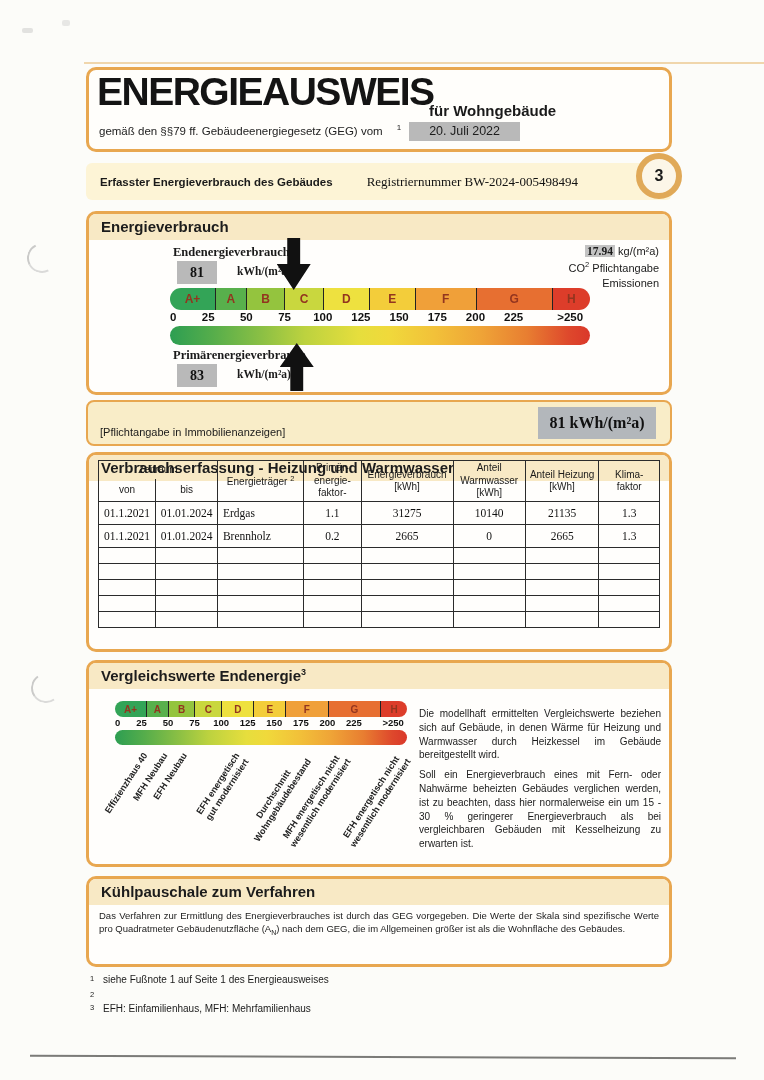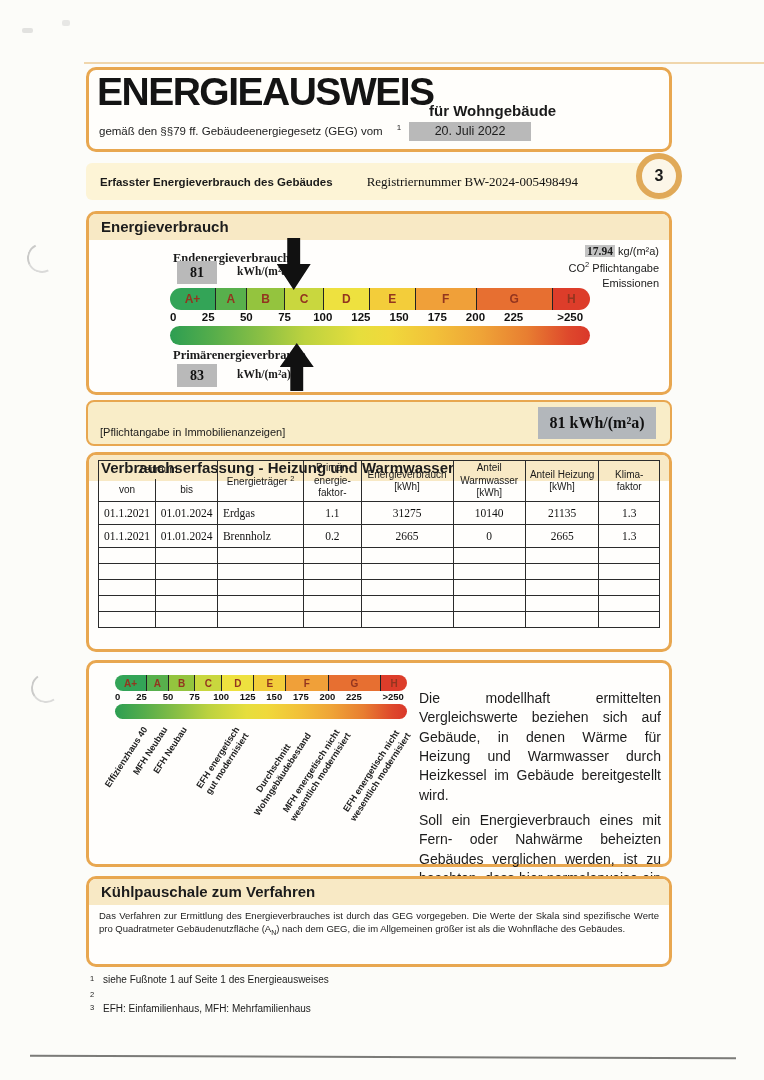--- a/index.html
+++ b/index.html
@@ -16,41 +16,41 @@
   .punch1{left:27px;top:243px;transform:rotate(18deg);}
   .punch2{left:31px;top:673px;transform:rotate(10deg);}
 
   
   .header-box{position:absolute;left:86px;top:67px;width:580px;height:79px;border:3px solid #e8a750;
               border-radius:10px;background:#fffefb;}
   .big-title{position:absolute;left:8px;top:0px;font-weight:bold;font-size:39px;letter-spacing:-1.5px;color:#141414;}
   .title-suffix{position:absolute;left:340px;top:32px;font-weight:bold;font-size:15px;}
   .subtitle-row{position:absolute;left:10px;top:55px;font-size:11.5px;display:flex;align-items:flex-start;white-space:nowrap;color:#222;}
   .subtitle-sup{font-size:8px;margin-left:14px;margin-top:-2px;}
-  .date-box{margin-left:8px;margin-top:-3px;width:122px;height:19px;background:#b9b9b9;text-align:center;
+  .date-box{margin-left:8px;margin-top:-3px;width:111px;height:19px;background:#b9b9b9;text-align:center;
             font-size:12.5px;line-height:19px;color:#1c1c1c;}
 
   
   .reg-bar{position:absolute;left:86px;top:163px;width:586px;height:37px;background:#fdf4d6;border-radius:6px;
            display:flex;align-items:center;}
   .reg-label{margin-left:14px;font-weight:bold;font-size:11.5px;}
   .reg-wrap{margin-left:34px;font-family:"Liberation Serif",serif;font-size:13px;color:#111;}
   .page-circle{position:absolute;left:636px;top:153px;width:34px;height:34px;border:6px solid #e0a958;border-radius:50%;
                background:#fcf6e8;text-align:center;line-height:34px;font-weight:bold;font-size:16px;}
 
   
   .panel{position:absolute;left:86px;width:586px;border:3px solid #e8a750;border-radius:10px;background:#fffefc;box-sizing:border-box;}
   .panel-band{height:26px;background:#f8e9c5;border-radius:7px 7px 0 0;font-weight:bold;font-size:15px;
               padding:4px 0 0 12px;box-sizing:border-box;color:#1c1c1c;}
   .panel-body{position:relative;height:calc(100% - 26px);}
 
   
   .energy-panel{top:211px;height:184px;}
   .serif-label{position:absolute;font-family:"Liberation Serif",serif;font-weight:bold;font-size:12.5px;}
-  .end-label{left:84px;top:11px;}
+  .end-label{left:84px;top:5px;}
   .prim-label{left:84px;top:108px;}
   .val-box{position:absolute;width:40px;height:23px;background:#b9b9b9;font-family:"Liberation Serif",serif;
            font-weight:bold;font-size:14px;text-align:center;line-height:23px;color:#111;}
   .end-val{left:88px;top:21px;}
   .prim-val{left:88px;top:124px;}
   .val-unit{position:absolute;font-family:"Liberation Serif",serif;font-weight:bold;font-size:11.5px;padding-left:12px;}
   .end-unit{left:136px;top:25px;}
   .prim-unit{left:136px;top:128px;}
   .co2-block{position:absolute;right:10px;top:3px;text-align:right;font-size:11px;line-height:1.42;color:#1a1a1a;}
   .co2-hl{background:#c3c3c3;padding:0 2px;font-weight:bold;font-family:"Liberation Serif",serif;font-size:11.5px;}
@@ -101,21 +101,21 @@
   .scale--small{left:26px;top:12px;width:292px;}
   .scale--small .scale-bands{height:16px;}
   .scale--small .band-letter{font-size:10px;}
   .scale--small .scale-tick{font-size:9.5px;}
   .scale--small .scale-ticks{height:12px;margin-top:0;}
   .scale--small .scale-grad{height:15px;margin-top:1px;}
   .rot-labels{position:absolute;left:26px;top:60px;width:292px;height:118px;}
   .rot-anchor{position:absolute;top:0;width:0;height:0;}
   .rot-label{position:absolute;right:0;top:2px;white-space:nowrap;transform-origin:100% 0;
              transform:rotate(-57deg);text-align:center;font-weight:bold;font-size:9px;line-height:1.2;color:#222;}
-  .comp-text{position:absolute;left:330px;top:26px;width:242px;font-size:14px;line-height:1.38;text-align:justify;color:#1b1b1b;}
+  .comp-text{position:absolute;left:330px;top:18px;width:242px;font-size:10px;line-height:1.38;text-align:justify;color:#1b1b1b;}
   .comp-text p{margin:0 0 6px 0;}
 
   
   .expl-panel{top:876px;height:91px;}
   .expl-body{padding:5px 10px 0 10px;font-size:9.5px;line-height:1.32;text-align:justify;color:#1b1b1b;}
   .expl-body p{margin:0;}
   sub.an{font-size:7px;}
 
   
   .footnotes{position:absolute;left:90px;top:972px;width:582px;font-size:10px;color:#1b1b1b;}
@@ -325,20 +325,21 @@
             <td></td>
             <td></td>
             <td></td>
             <td></td>
           </tr>
         </tbody>
     </table>
   </div>
 
   <div class="panel comp-panel">
+    <div class="panel-band"><span>Vergleichswerte Endenergie</span><sup style="font-size:9px">3</sup></div>
     <div class="panel-body">
       <div class="scale scale--small">
         <div class="scale-bands">
             <div class="scale-band" style="flex-grow: 30; flex-basis: 0px; background: rgb(51, 164, 87);">
               <span class="band-letter" style="color: rgb(147, 53, 31);">A+</span>
             </div>
             <div class="scale-band" style="flex-grow: 20; flex-basis: 0px; background: rgb(88, 176, 76);">
               <span class="band-letter" style="color: rgb(147, 53, 31);">A</span>
             </div>
             <div class="scale-band" style="flex-grow: 25; flex-basis: 0px; background: rgb(148, 196, 62);">

